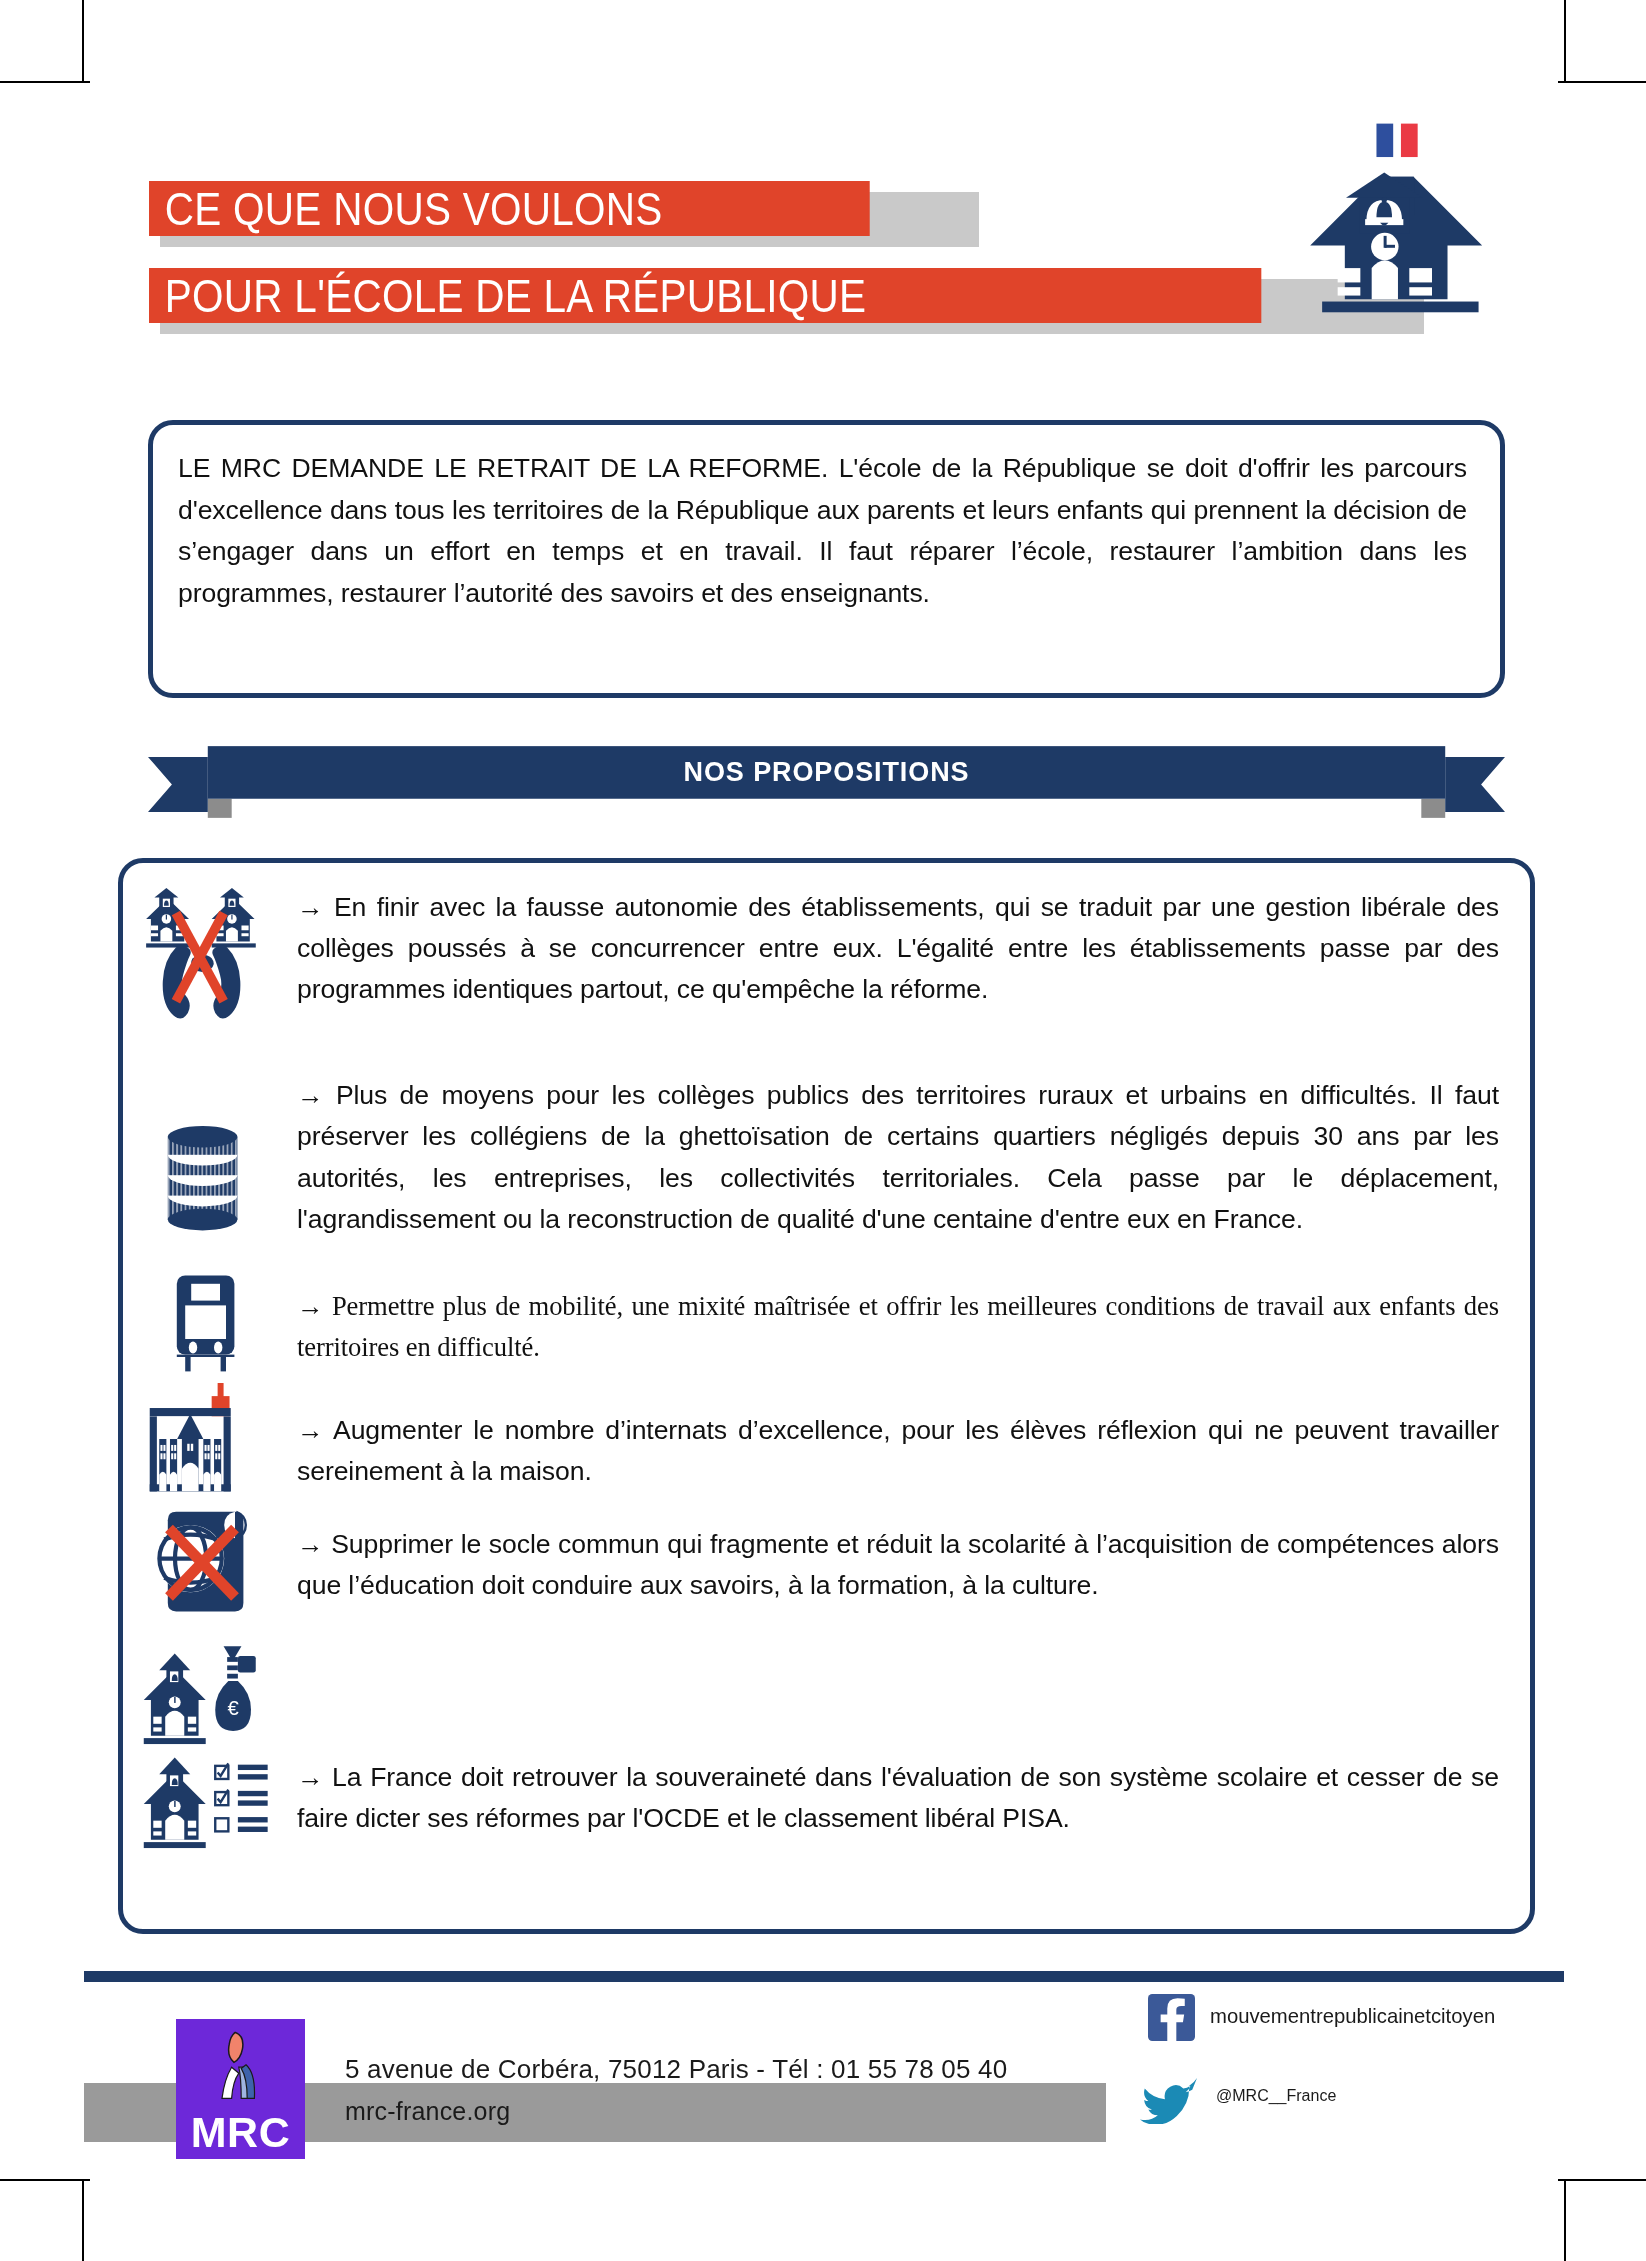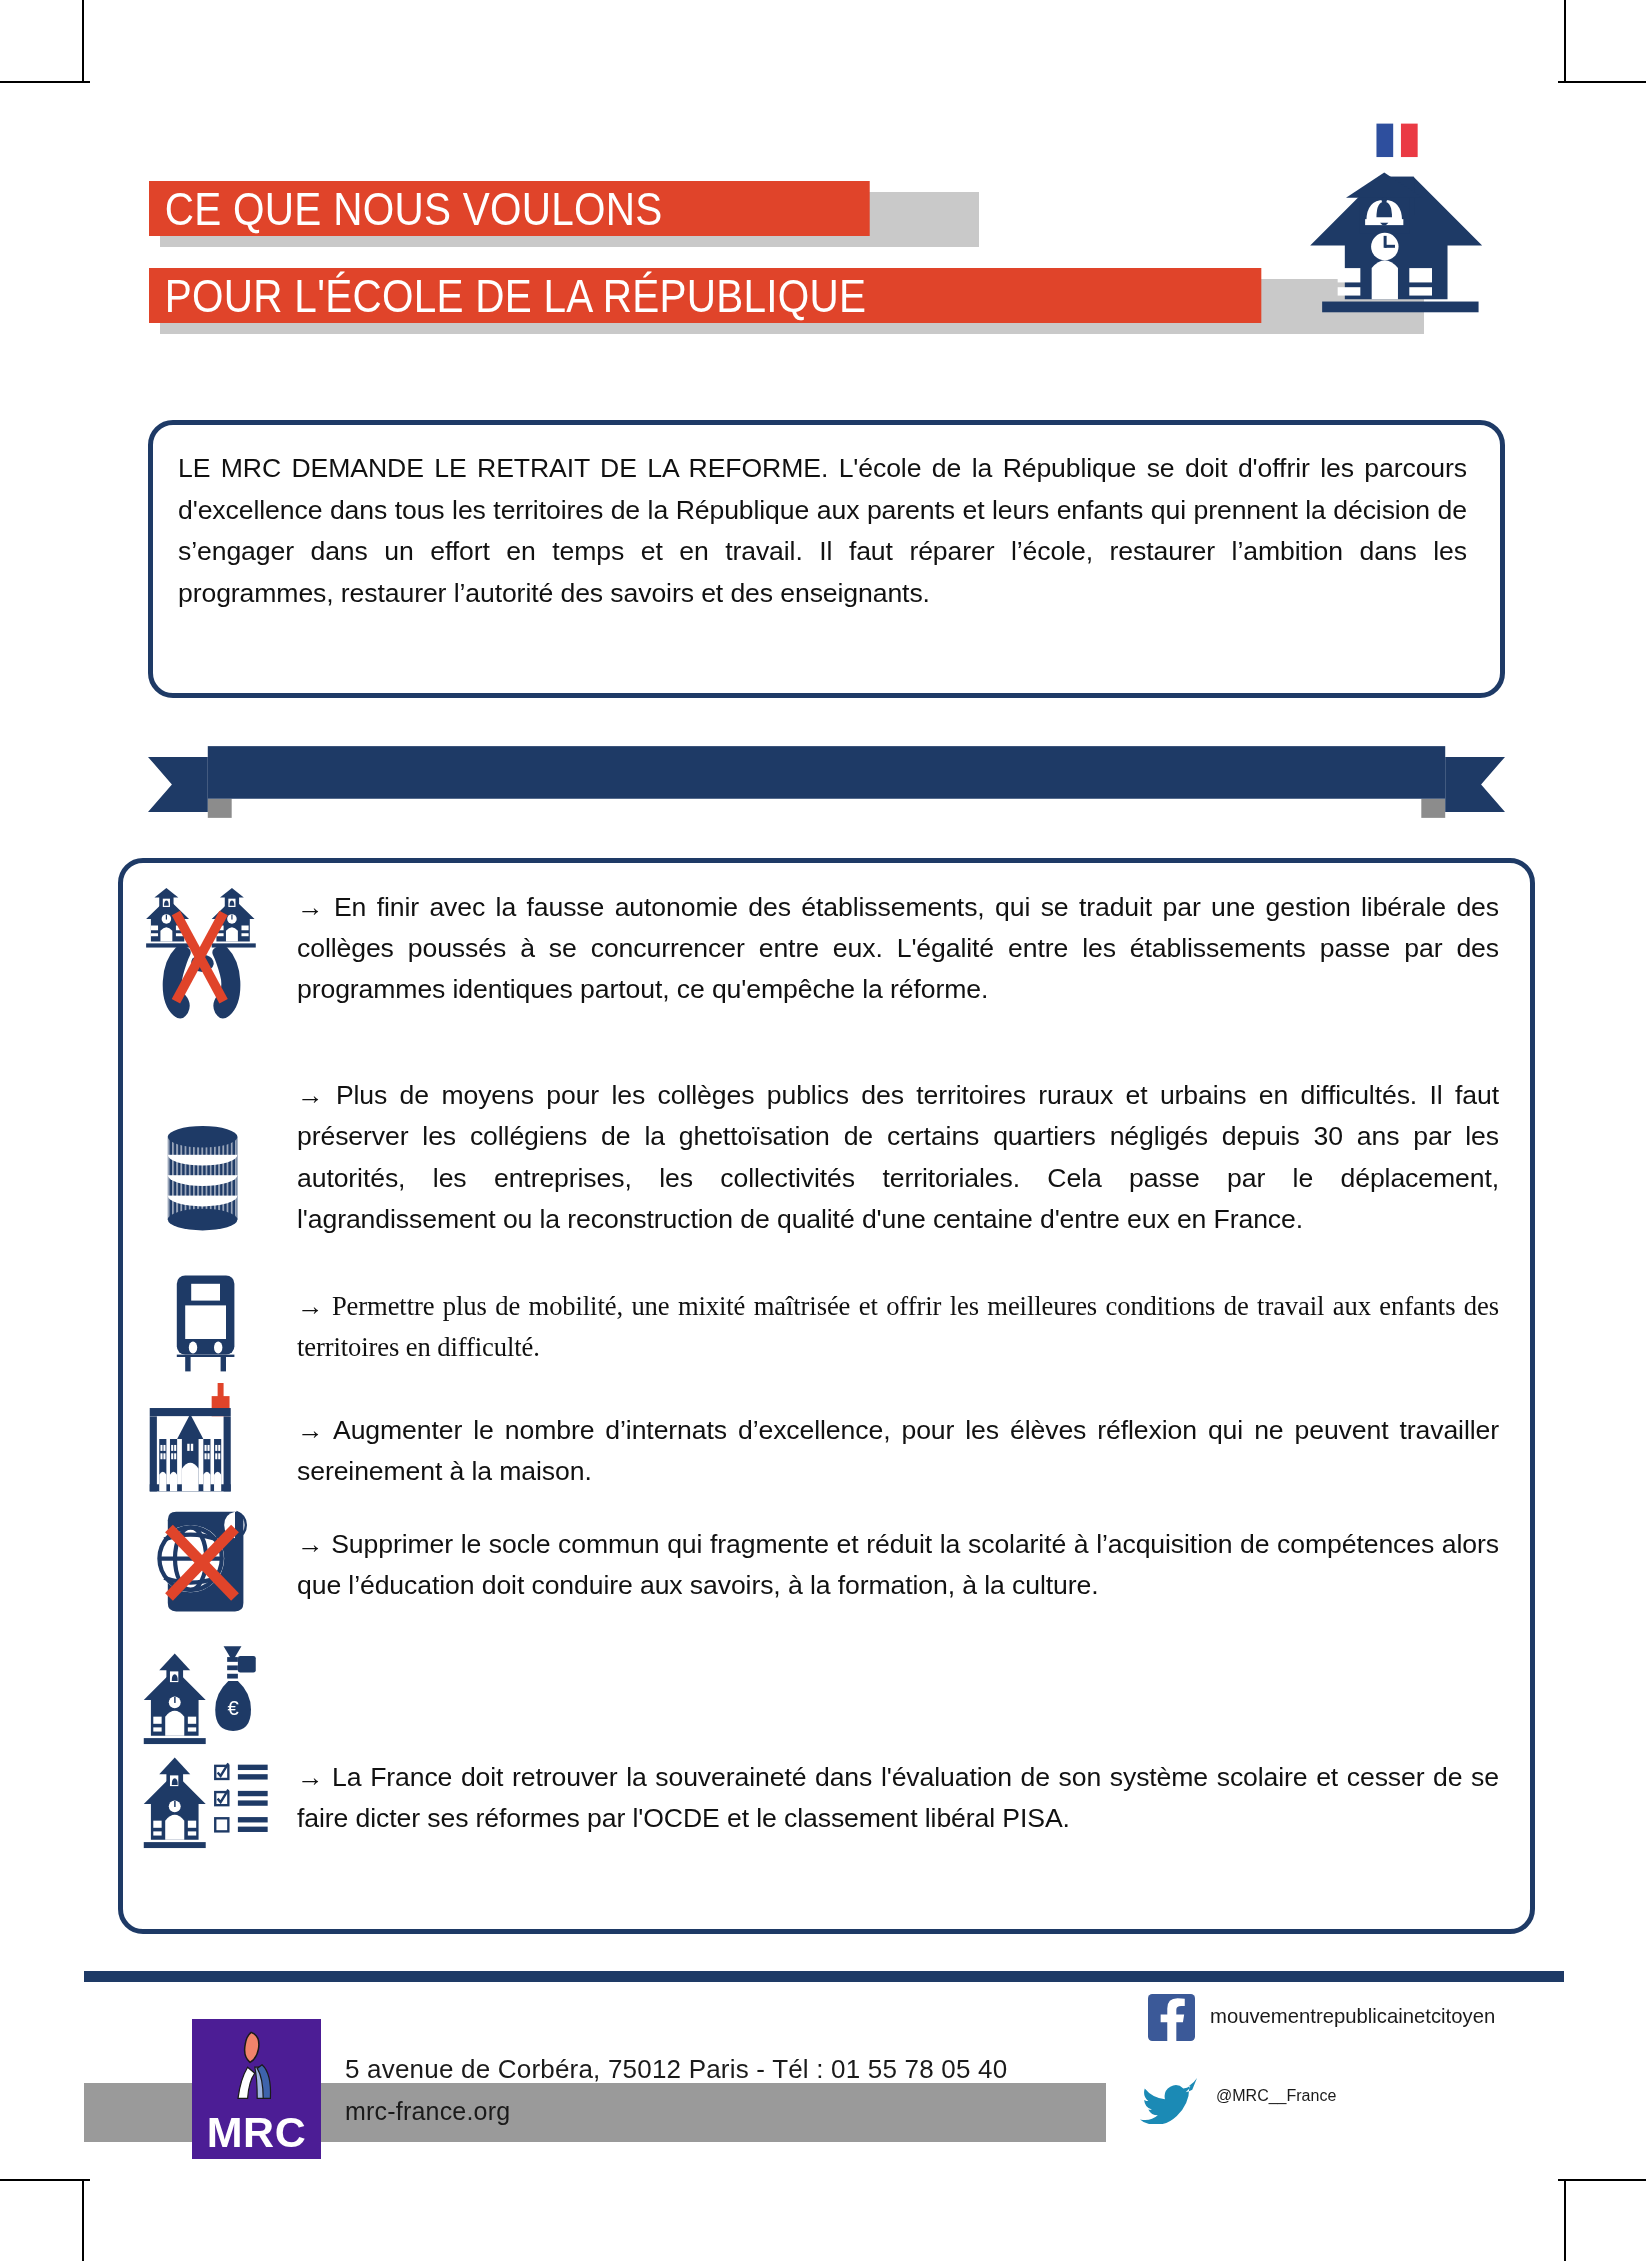--- a/index.html
+++ b/index.html
@@ -152,23 +152,22 @@
   #footer-rule {
     position: absolute; left: 84px; top: 1971px;
     width: 1480px; height: 10.8px; background: #1E3A66;
   }
   #grey-bar {
     position: absolute; left: 84px; top: 2083px;
     width: 1022px; height: 59px; background: #9a9a9a;
   }
   #mrc-logo {
     position: absolute; left: 176px; top: 2019px;
-    width: 129px; height: 140px; background: #4c1d95;
+    width: 129px; height: 140px; background: #6d28d9;
     overflow: hidden;
-    margin-left: 16px;
   }
   #mrc-logo-text {
     position: absolute; left: 0; bottom: 4.8px; width: 129px;
     text-align: center; color: #ffffff;
     font-size: 43px; font-weight: bold; letter-spacing: 0.6px;
     line-height: 1;
   }
   #mrc-mark { position: absolute; left: 27.5px; top: 10.8px; width: 75px; height: 72px; }
 
   #footer-org {
@@ -255,20 +254,21 @@
 
       <polygon points="100,88 140,88 140,120 100,120" fill="#8c8c8c"></polygon>
       <polygon points="2130,88 2170,88 2170,120 2130,120" fill="#8c8c8c"></polygon>
 
       <polygon points="0,18 100,18 100,110 0,110 40,64" fill="#1E3A66"></polygon>
 
       <polygon points="2270,18 2170,18 2170,110 2270,110 2230,64" fill="#1E3A66"></polygon>
 
       <rect x="100" y="0" width="2070" height="88" fill="#1E3A66"></rect>
     </svg>
+    <div id="ribbon-label">NOS PROPOSITIONS</div>
   </div>
 
   <div id="props-box"></div>
 
   <div id="props-list">
 
     <div class="prop" id="prop-0">
       <div class="prop-icon">
         <svg width="149" height="143" viewBox="0 0 250 240">
           <g fill="#1E3A66">

